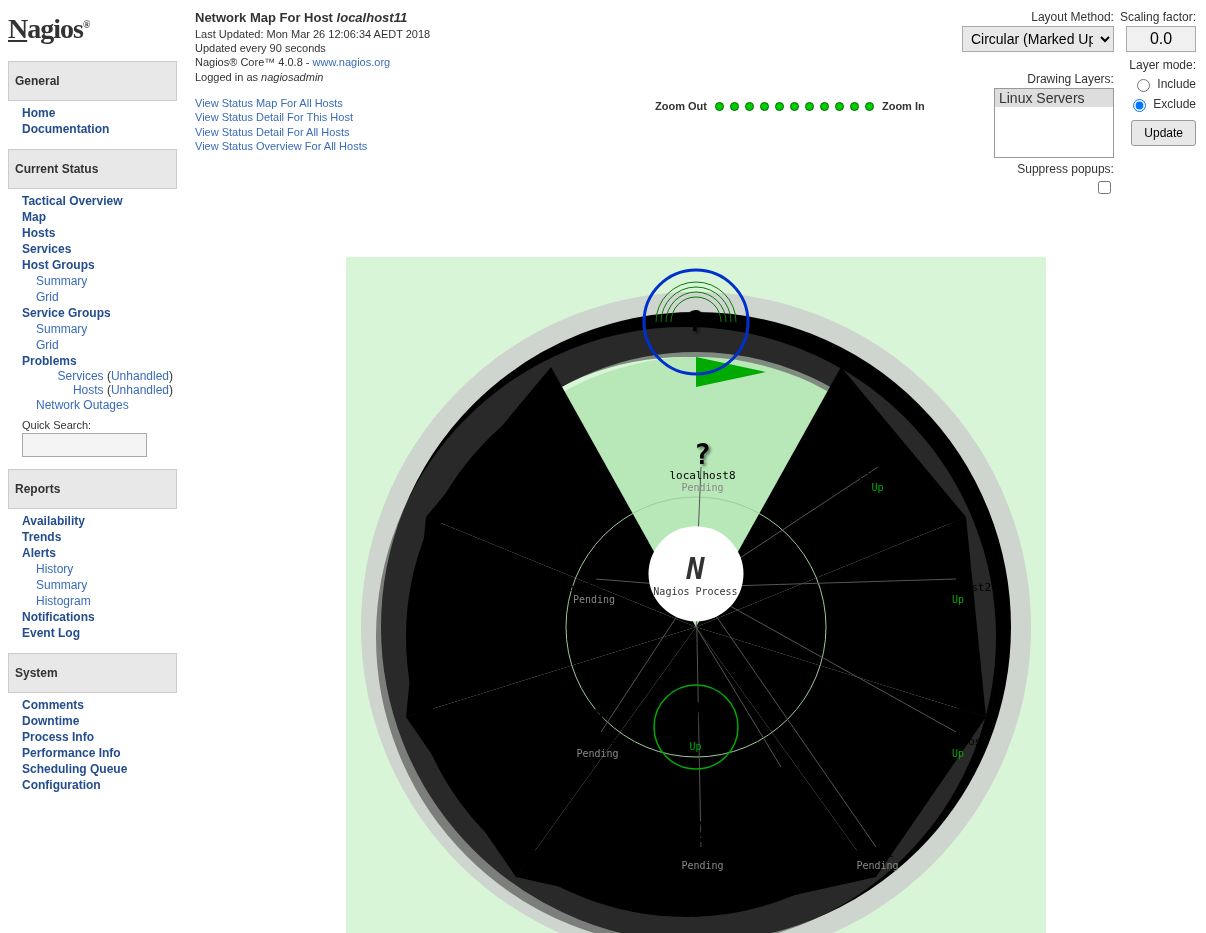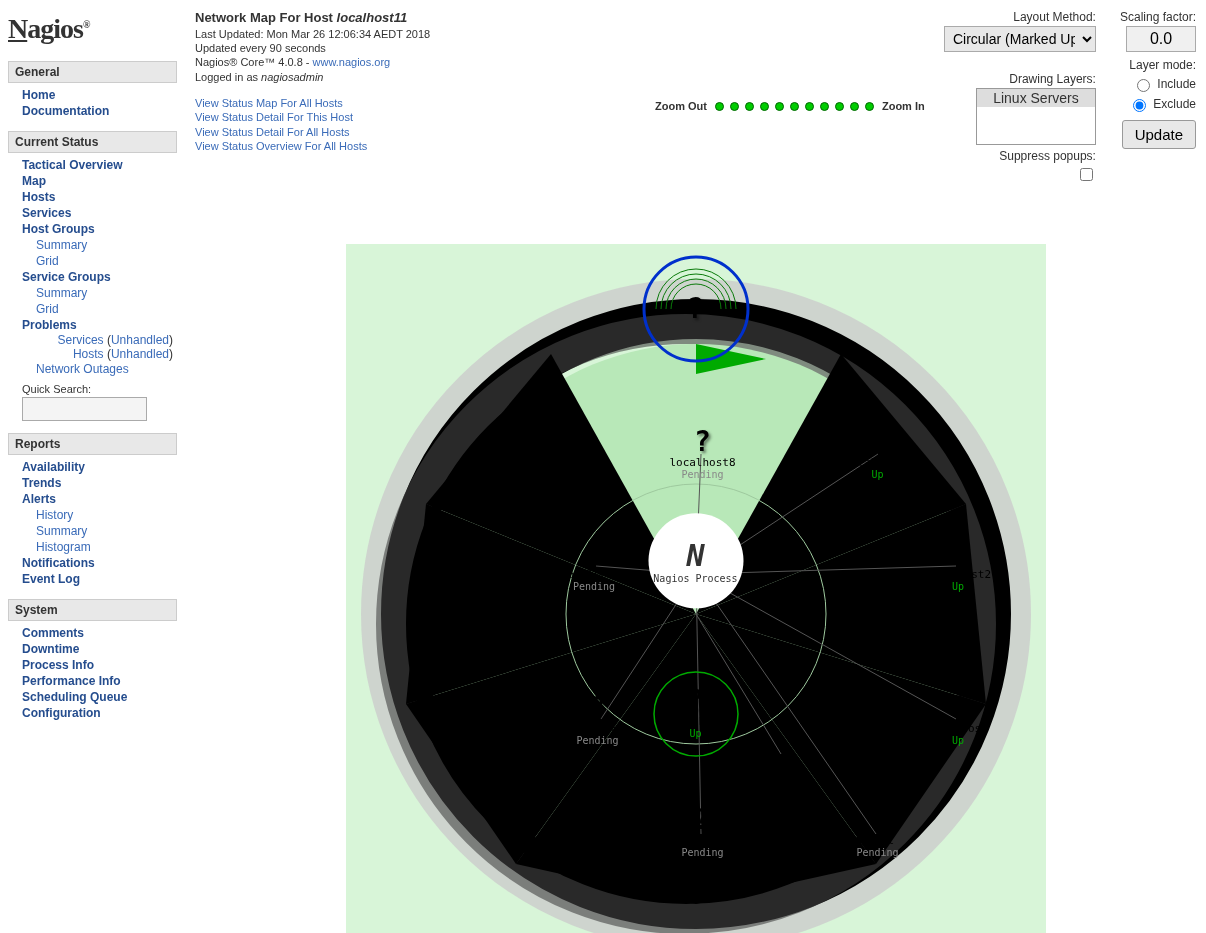--- a/index.html
+++ b/index.html
@@ -26,21 +26,21 @@
     letter-spacing: -1px;
     padding: 8px 0 12px 0;
   }
   .logo .underline { text-decoration: underline; }
   .logo sup { font-size: 10px; vertical-align: super; }
   .section-header {
     background: #e8e8e8;
     border: 1px solid #ccc;
     font-weight: bold;
     font-size: 12px;
-    padding: 3px 6px;
+    padding: 12px 6px;
     margin: 4px 0 4px 0;
     color: #333;
   }
   .nav-list { padding: 0 4px 8px 14px; }
   .nav-item {
     color: #254d8e;
     font-weight: bold;
     font-size: 12px;
     padding: 1px 0;
     cursor: pointer;
@@ -76,52 +76,52 @@
   }
   .info-title { font-weight: bold; font-size: 13px; }
   .info-title .host { font-style: italic; }
   .info-link { color: #3a6bb8; cursor: pointer; }
   .info-links { margin-top: 12px; }
   .info-links div { padding: 0; }
   .controls {
     text-align: right;
     font-size: 12px;
     display: flex;
-    gap: 24px;
+    gap: 6px;
   }
   .ctrl-col { display: flex; flex-direction: column; align-items: flex-end; }
   .ctrl-label { margin-bottom: 2px; }
   select {
     font-size: 14px;
     padding: 3px 4px;
     background: #e8e8e8;
     border: 1px solid #aaa;
     width: 152px;
   }
   .scaling-input {
     width: 70px;
     font-size: 16px;
     padding: 3px 6px;
     text-align: center;
     background: #f0f0f0;
     border: 1px solid #aaa;
   }
   .layers-box {
     width: 120px;
-    height: 57px;
+    height: 70px;
     border: 1px solid #999;
     background: #fff;
     overflow-y: scroll;
     font-size: 14px;
-    text-align: center;
+    text-align: left;
   }
   .layers-box .opt { background: #ddd; padding: 1px 4px; }
   .radio-row { display: flex; align-items: center; gap: 4px; margin: 2px 0; }
   .update-btn {
-    font-size: 15px;
+    font-size: 12px;
     padding: 5px 12px;
     background: #e8e8e8;
     border: 1px solid #999;
     border-radius: 3px;
     cursor: pointer;
     margin-top: 6px;
   }
   .zoom-bar {
     position: absolute;
     left: 470px;

